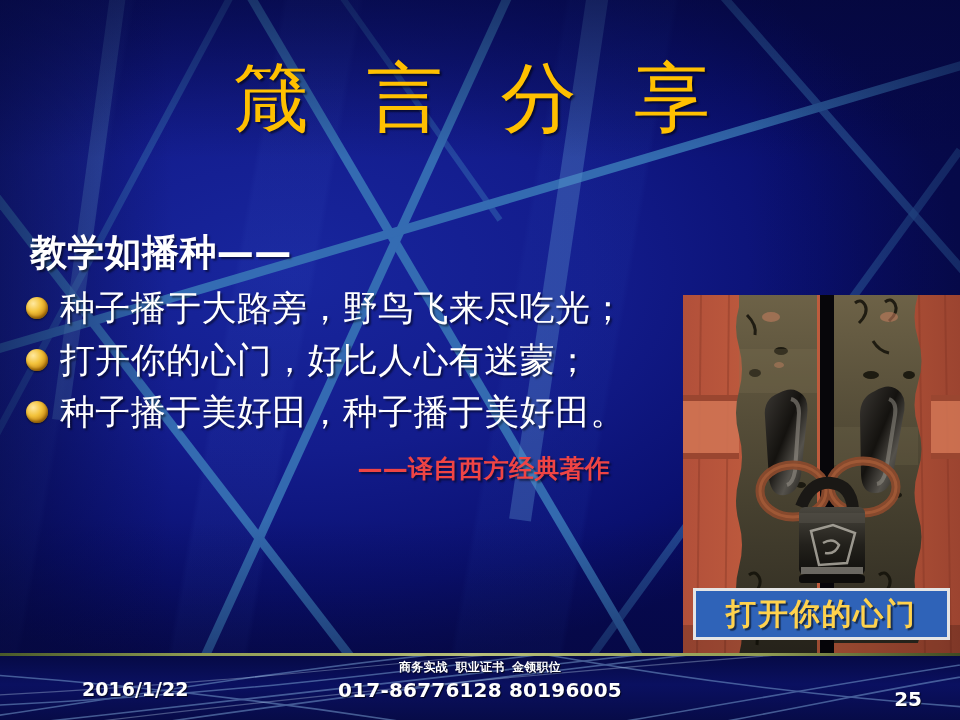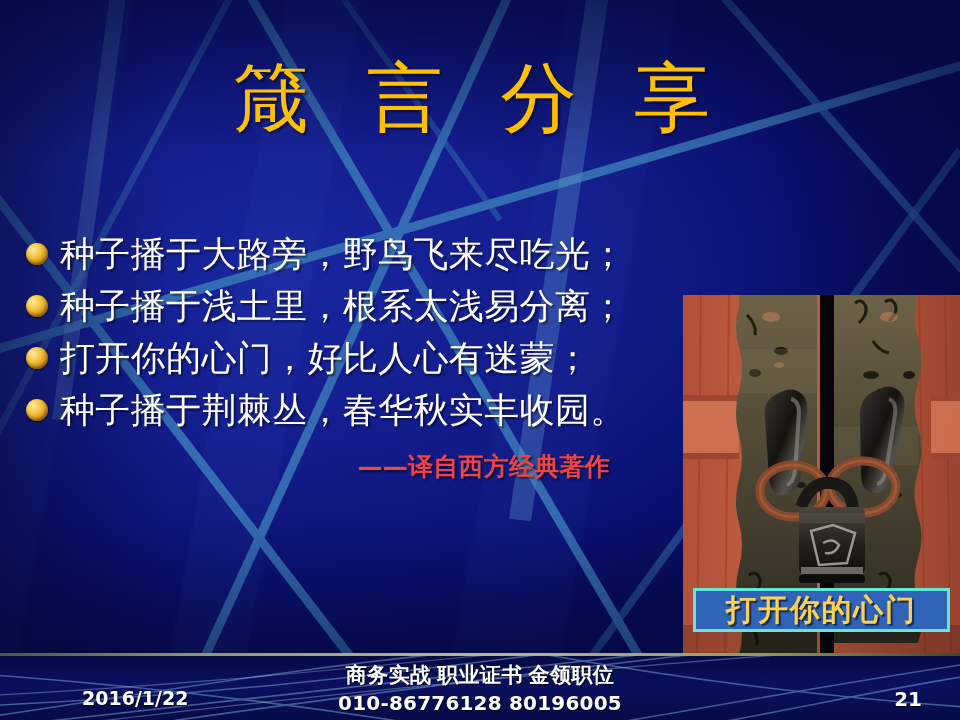--- a/index.html
+++ b/index.html
@@ -94,23 +94,23 @@
   
   .photo{
     position:absolute;left:683px;top:295px;width:277px;height:360px;
     overflow:hidden;
     background:#5b3326;
   }
   .photo svg{display:block;}
 
   
   .caption-box{
-    position:absolute;left:693px;top:588px;width:257px;height:44px;
+    position:absolute;left:693px;top:588px;width:257px;height:52px;
     background:#2f63b8;
-    border:3px solid #5eead4;
+    border:3px solid #e5e5e5;
     box-sizing:border-box;
     display:flex;align-items:center;justify-content:center;
   }
   .caption-text{
     font-family:"DejaVu Sans","Liberation Sans",sans-serif;
     font-size:30px;font-weight:bold;
     color:#FFD24D;
     letter-spacing:.06em;
     text-shadow:2px 2px 1px rgba(0,0,0,.55);
     white-space:nowrap;
@@ -121,31 +121,31 @@
     position:absolute;left:0;right:0;top:653px;height:3px;
     background:linear-gradient(90deg,#4a5a2a 0%,#8e9a52 20%,#b8bf7a 50%,#8e9a52 80%,#3f4a24 100%);
   }
   .footer{
     position:absolute;left:0;right:0;top:656px;height:64px;
     overflow:hidden;
     background:linear-gradient(180deg,#060a46 0%,#0a1060 45%,#070b48 100%);
   }
   .footer .curves{position:absolute;inset:0;}
   .footer-date{
-    position:absolute;left:82px;top:31px;
+    position:absolute;left:82px;top:22px;
     font-size:19px;font-weight:bold;color:#ffffff;
     font-family:"DejaVu Sans","Liberation Sans",sans-serif;
     text-shadow:1px 1px 1px rgba(0,0,0,.7);
   }
   .footer-center{
     position:absolute;left:0;right:0;top:4px;text-align:center;
   }
   .footer-c1{
-    font-family:Liberation Serif, serif;
-    font-size:21px;font-weight:bold;color:#ffffff;letter-spacing:.02em;
+    font-family:Liberation Mono, monospace;
+    font-size:12px;font-weight:bold;color:#ffffff;letter-spacing:.02em;
     text-shadow:1px 1px 1px rgba(0,0,0,.7);
     line-height:1.45;
   }
   .footer-c2{
     font-family:"DejaVu Sans","Liberation Sans",sans-serif;
     font-size:20px;font-weight:bold;color:#ffffff;letter-spacing:.01em;
     text-shadow:1px 1px 1px rgba(0,0,0,.7);
     line-height:1.35;
   }
   .footer-page{
@@ -180,37 +180,34 @@
         <line x1="600" y1="-20" x2="520" y2="520" stroke-width="22"></line>
       </g>
     </svg>
   </div>
   <div class="bg-vignette"></div>
 
   <div class="title">箴 言 分 享</div>
 
   <div class="body-block">
 
+    <div class="lead">教学如播种——</div>
 
     <ul class="bullets">
       <li class="bullet-row">
         <span class="dot"></span>
         <span class="btext">种子播于大路旁，野鸟飞来尽吃光；</span>
       </li>
       <li class="bullet-row">
         <span class="dot"></span>
-        <span class="btext">种子播于浅土里，根系太浅易分离；</span>
-      </li>
-      <li class="bullet-row">
-        <span class="dot"></span>
         <span class="btext">打开你的心门，好比人心有迷蒙；</span>
       </li>
       <li class="bullet-row">
         <span class="dot"></span>
-        <span class="btext">种子播于荆棘丛，春华秋实丰收园。</span>
+        <span class="btext">种子播于美好田，种子播于美好田。</span>
       </li>
     </ul>
 
     <div class="attribution">——译自西方经典著作</div>
   </div>
 
   <div class="photo">
     <svg width="277" height="360" viewBox="0 0 277 360">
       <defs>
         <linearGradient id="wood" x1="0" y1="0" x2="1" y2="0">
@@ -334,18 +331,18 @@
         <path d="M520 -6 C 650 18, 800 40, 980 52"></path>
       </g>
       <g stroke="#bcd4ee" fill="none" opacity="0.35" stroke-width="1.2">
         <path d="M-20 40 C 180 30, 330 14, 540 -6"></path>
         <path d="M60 70 C 300 40, 560 14, 900 -10"></path>
       </g>
     </svg>
     <div class="footer-date">2016/1/22</div>
     <div class="footer-center">
       <div class="footer-c1">商务实战 职业证书 金领职位</div>
-      <div class="footer-c2">010-86776128 80196005</div>
+      <div class="footer-c2">017-86776128 80196005</div>
     </div>
-    <div class="footer-page">21</div>
+    <div class="footer-page">25</div>
   </div>
 
 </div>
 
 </body></html>

